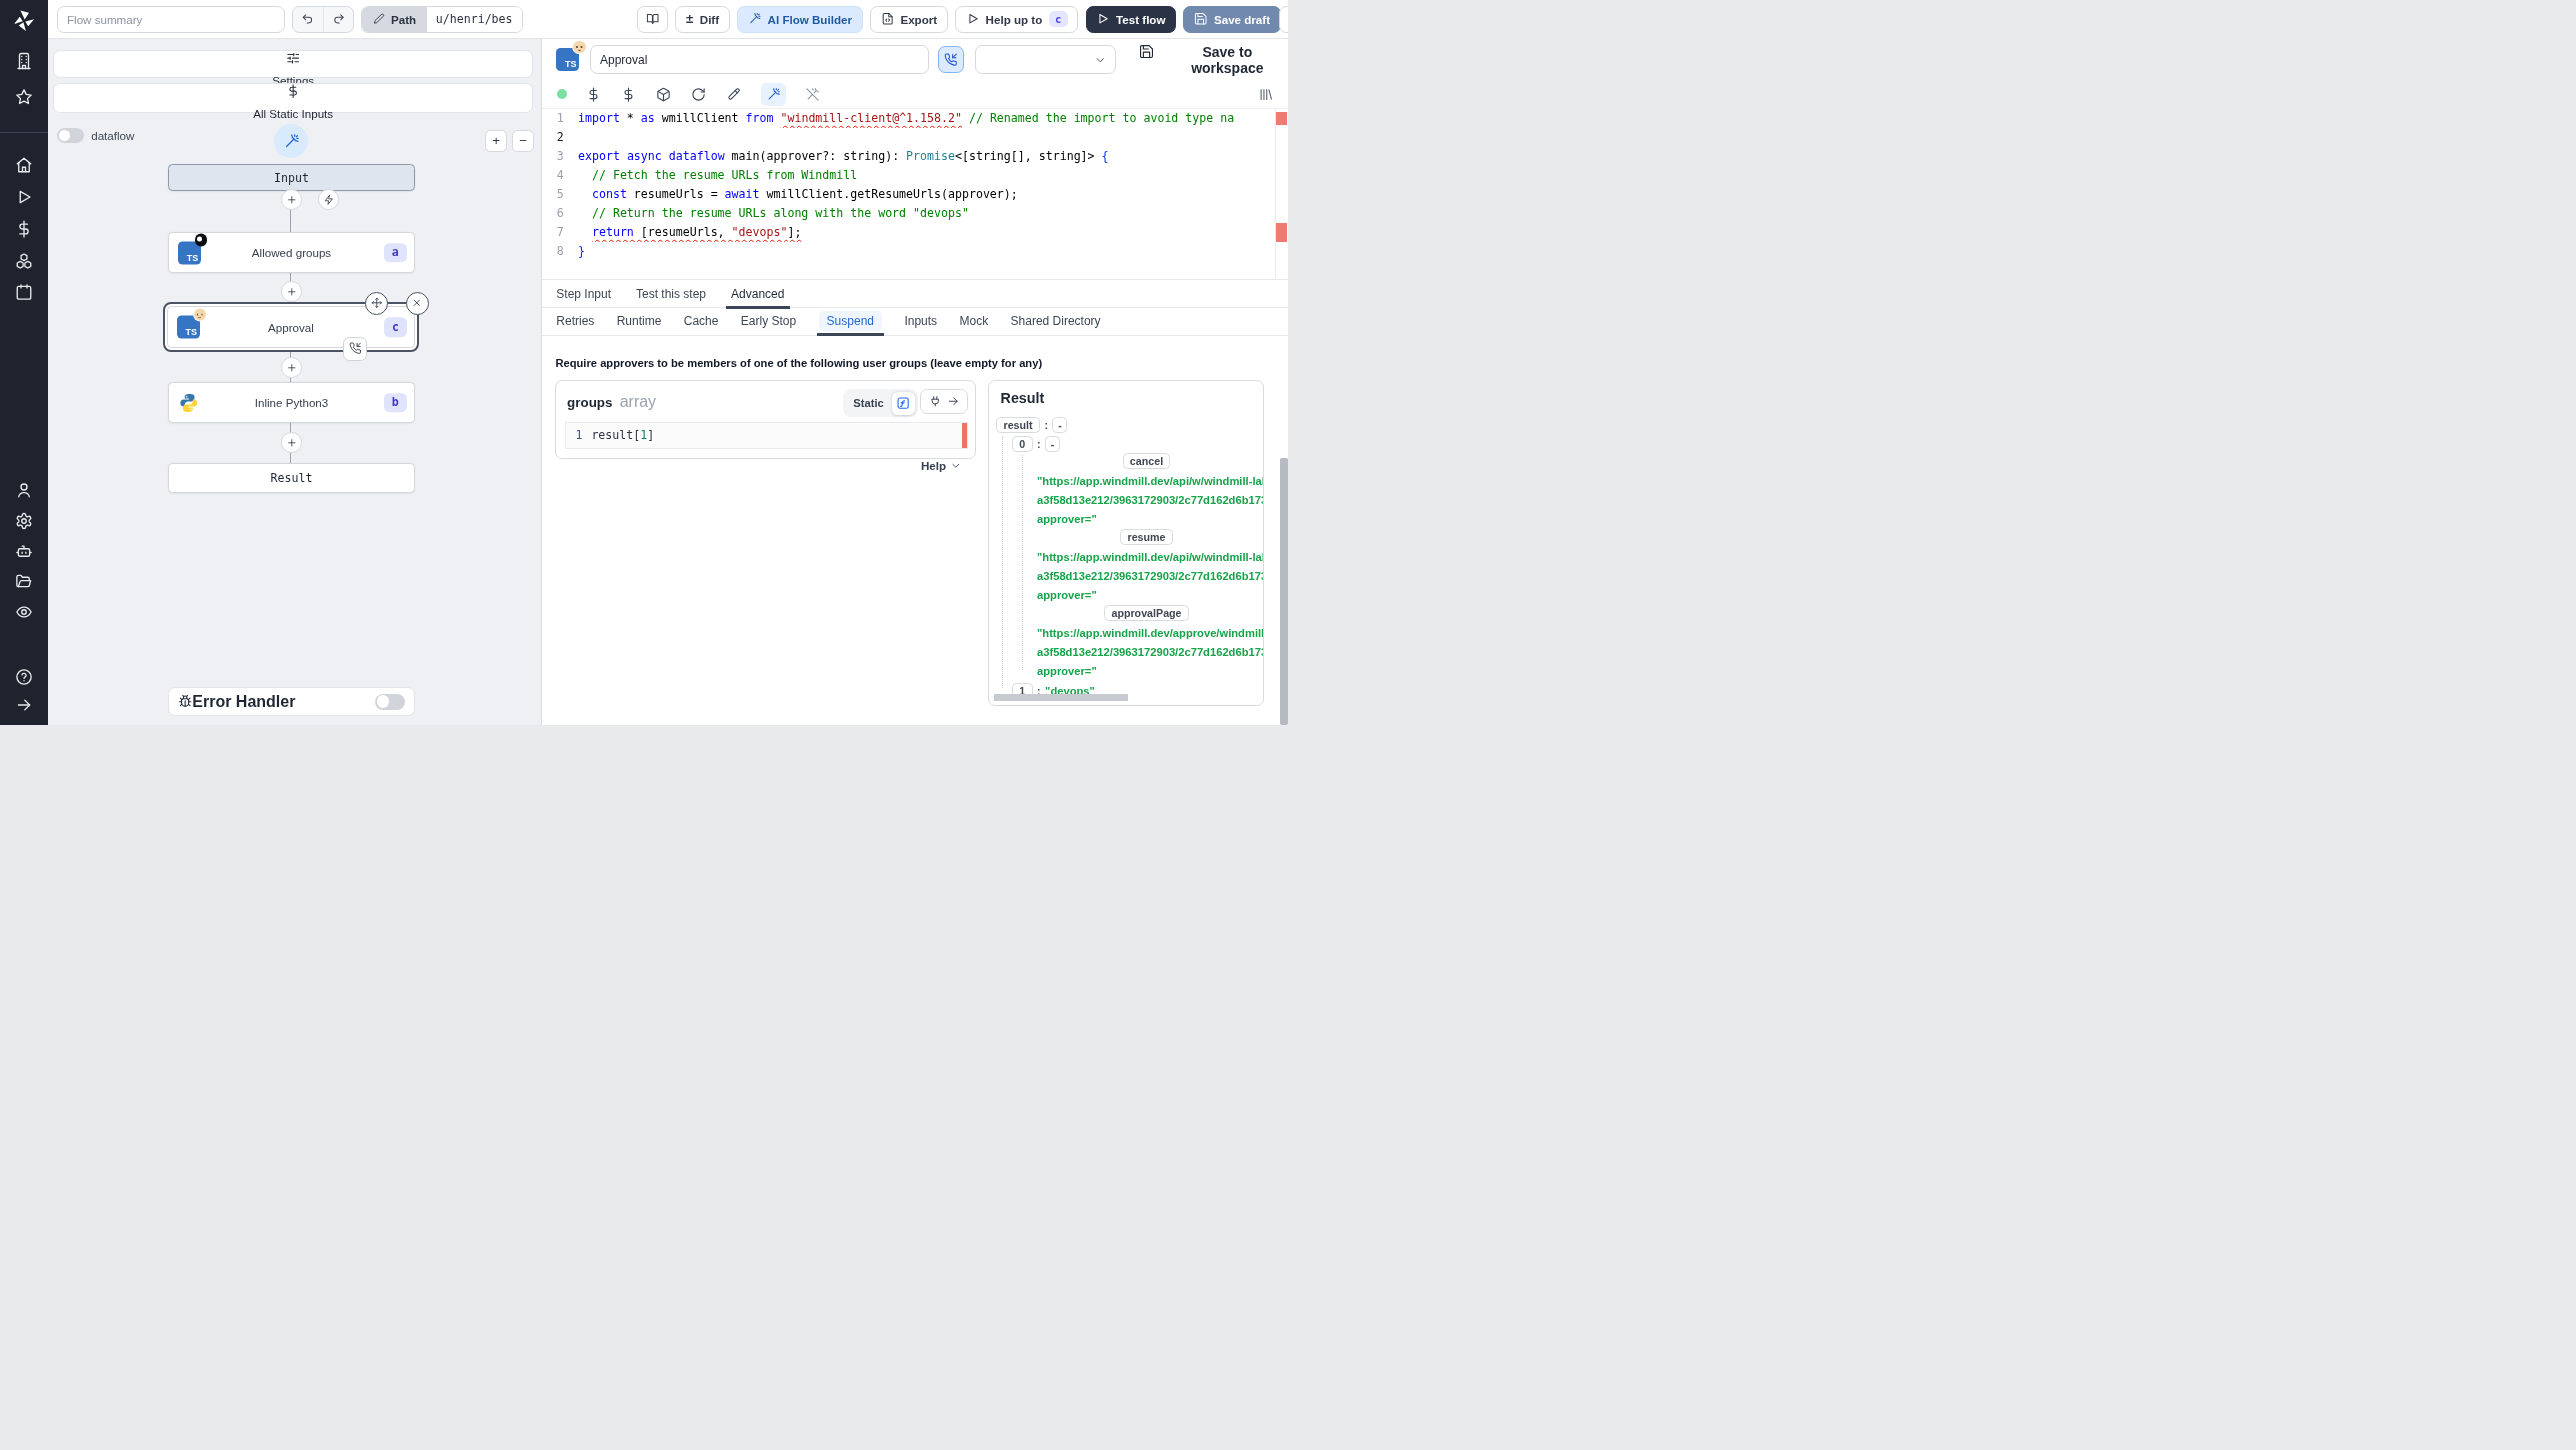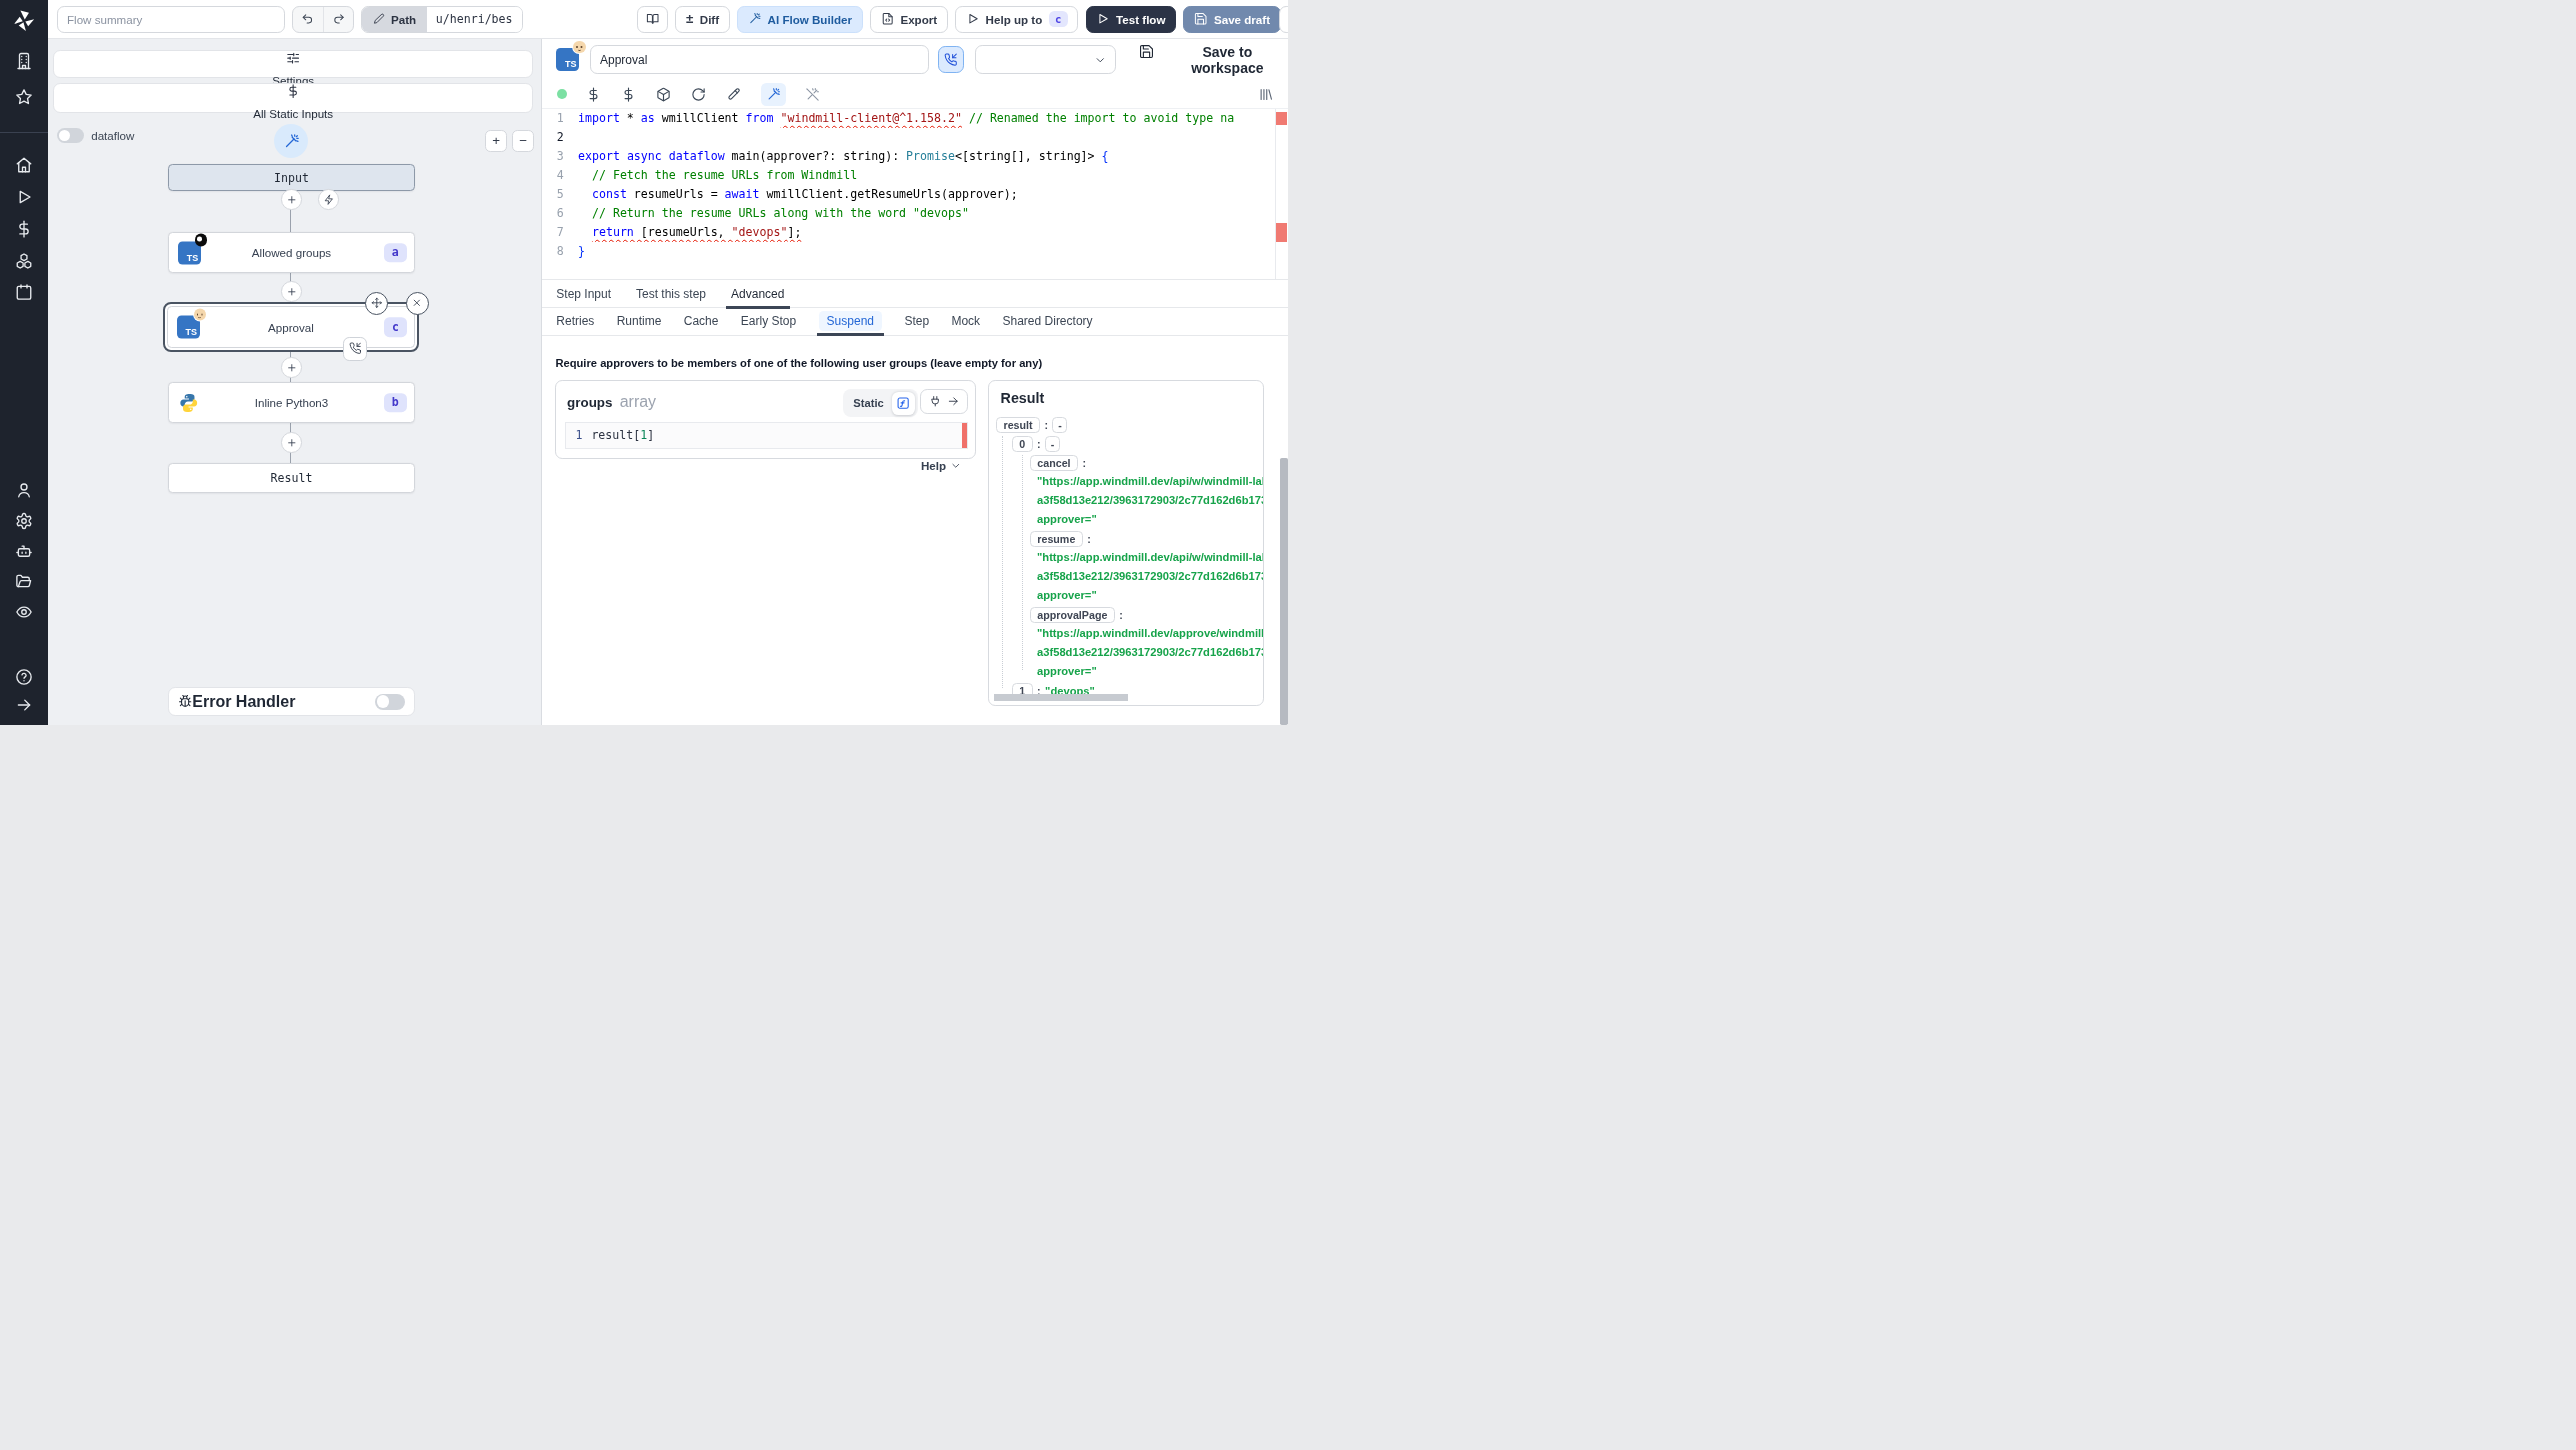--- a/index.html
+++ b/index.html
@@ -143,21 +143,21 @@
   .gxpr .n { color:#098658; }
   .gxpr .rstripe { position:absolute; right:0; top:0; bottom:0; width:5.4px; background:#f0716a; }
   .helplnk { position:absolute; left:379px; top:420px; display:flex; align-items:center; gap:3.6px; font-size:11.6px; font-weight:600; color:#374151; cursor:pointer; }
   .helplnk svg { width:11.6px; height:11.6px; }
 
   
   .rcard { position:absolute; left:446px; top:341px; width:276px; height:326px; border:0.9px solid #d7dadf; border-radius:7.2px; background:#fff; overflow:hidden; }
   .rtitle { position:absolute; left:11.6px; top:9px; font-size:14.3px; font-weight:700; color:#1f2734; }
   .rjson { position:absolute; left:0; right:0; top:34px; }
   .jrow { height:19px; display:flex; align-items:center; gap:4.5px; white-space:nowrap; overflow:hidden; }
-  .jrow.lv0 { padding-left:7.2px; } .jrow.lv1 { padding-left:23px; } .jrow.lv2 { padding-left:41px; }
+  .jrow.lv0 { padding-left:7.2px; } .jrow.lv1 { padding-left:23px; } .jrow.lv2 { padding-left:41px;flex-direction:column; }
   .chip { display:inline-block; height:16px; line-height:15px; padding:0 6.3px; border:0.9px solid #d7dadf; border-radius:4.5px; background:#fff; font-size:10.7px; font-weight:600; color:#3f4654; cursor:pointer; }
   .chip.dash { padding:0; width:15px; text-align:center; }
   .colon { font-size:10.7px; font-weight:700; color:#3f4654; }
   .gval { font-size:11.2px; font-weight:600; color:#16a34a; }
   .jline { height:19px; line-height:19px; padding-left:48px; font-size:11.2px; font-weight:600; color:#16a34a; white-space:nowrap; overflow:hidden; }
   .jguide { position:absolute; width:0; border-left:0.9px dotted #c9ced5; }
   .hscroll { position:absolute; left:5.4px; bottom:4.5px; width:134px; height:6.3px; background:#c7cbd1; }
   .vscroll { position:absolute; right:0; top:419px; width:8px; height:267px; background:#b6bac1; border-radius:1.8px; }
 </style>
 </head>
@@ -645,21 +645,21 @@
         <span class="t1">Step Input</span>
         <span class="t1">Test this step</span>
         <span class="t1 active">Advanced</span>
       </div>
     <div class="tabs2" id="tabs2">
         <span class="t2">Retries</span>
         <span class="t2">Runtime</span>
         <span class="t2">Cache</span>
         <span class="t2">Early Stop</span>
         <span class="t2 active">Suspend</span>
-        <span class="t2">Step</span>
+        <span class="t2">Inputs</span>
         <span class="t2">Mock</span>
         <span class="t2">Shared Directory</span>
       </div>
 
     <div class="sdesc">Require approvers to be members of one of the following user groups (leave empty for any)</div>
 
     <div class="gcard">
       <div class="gtitle">
         <span class="gl">groups</span>
         <span class="gt">array</span>

